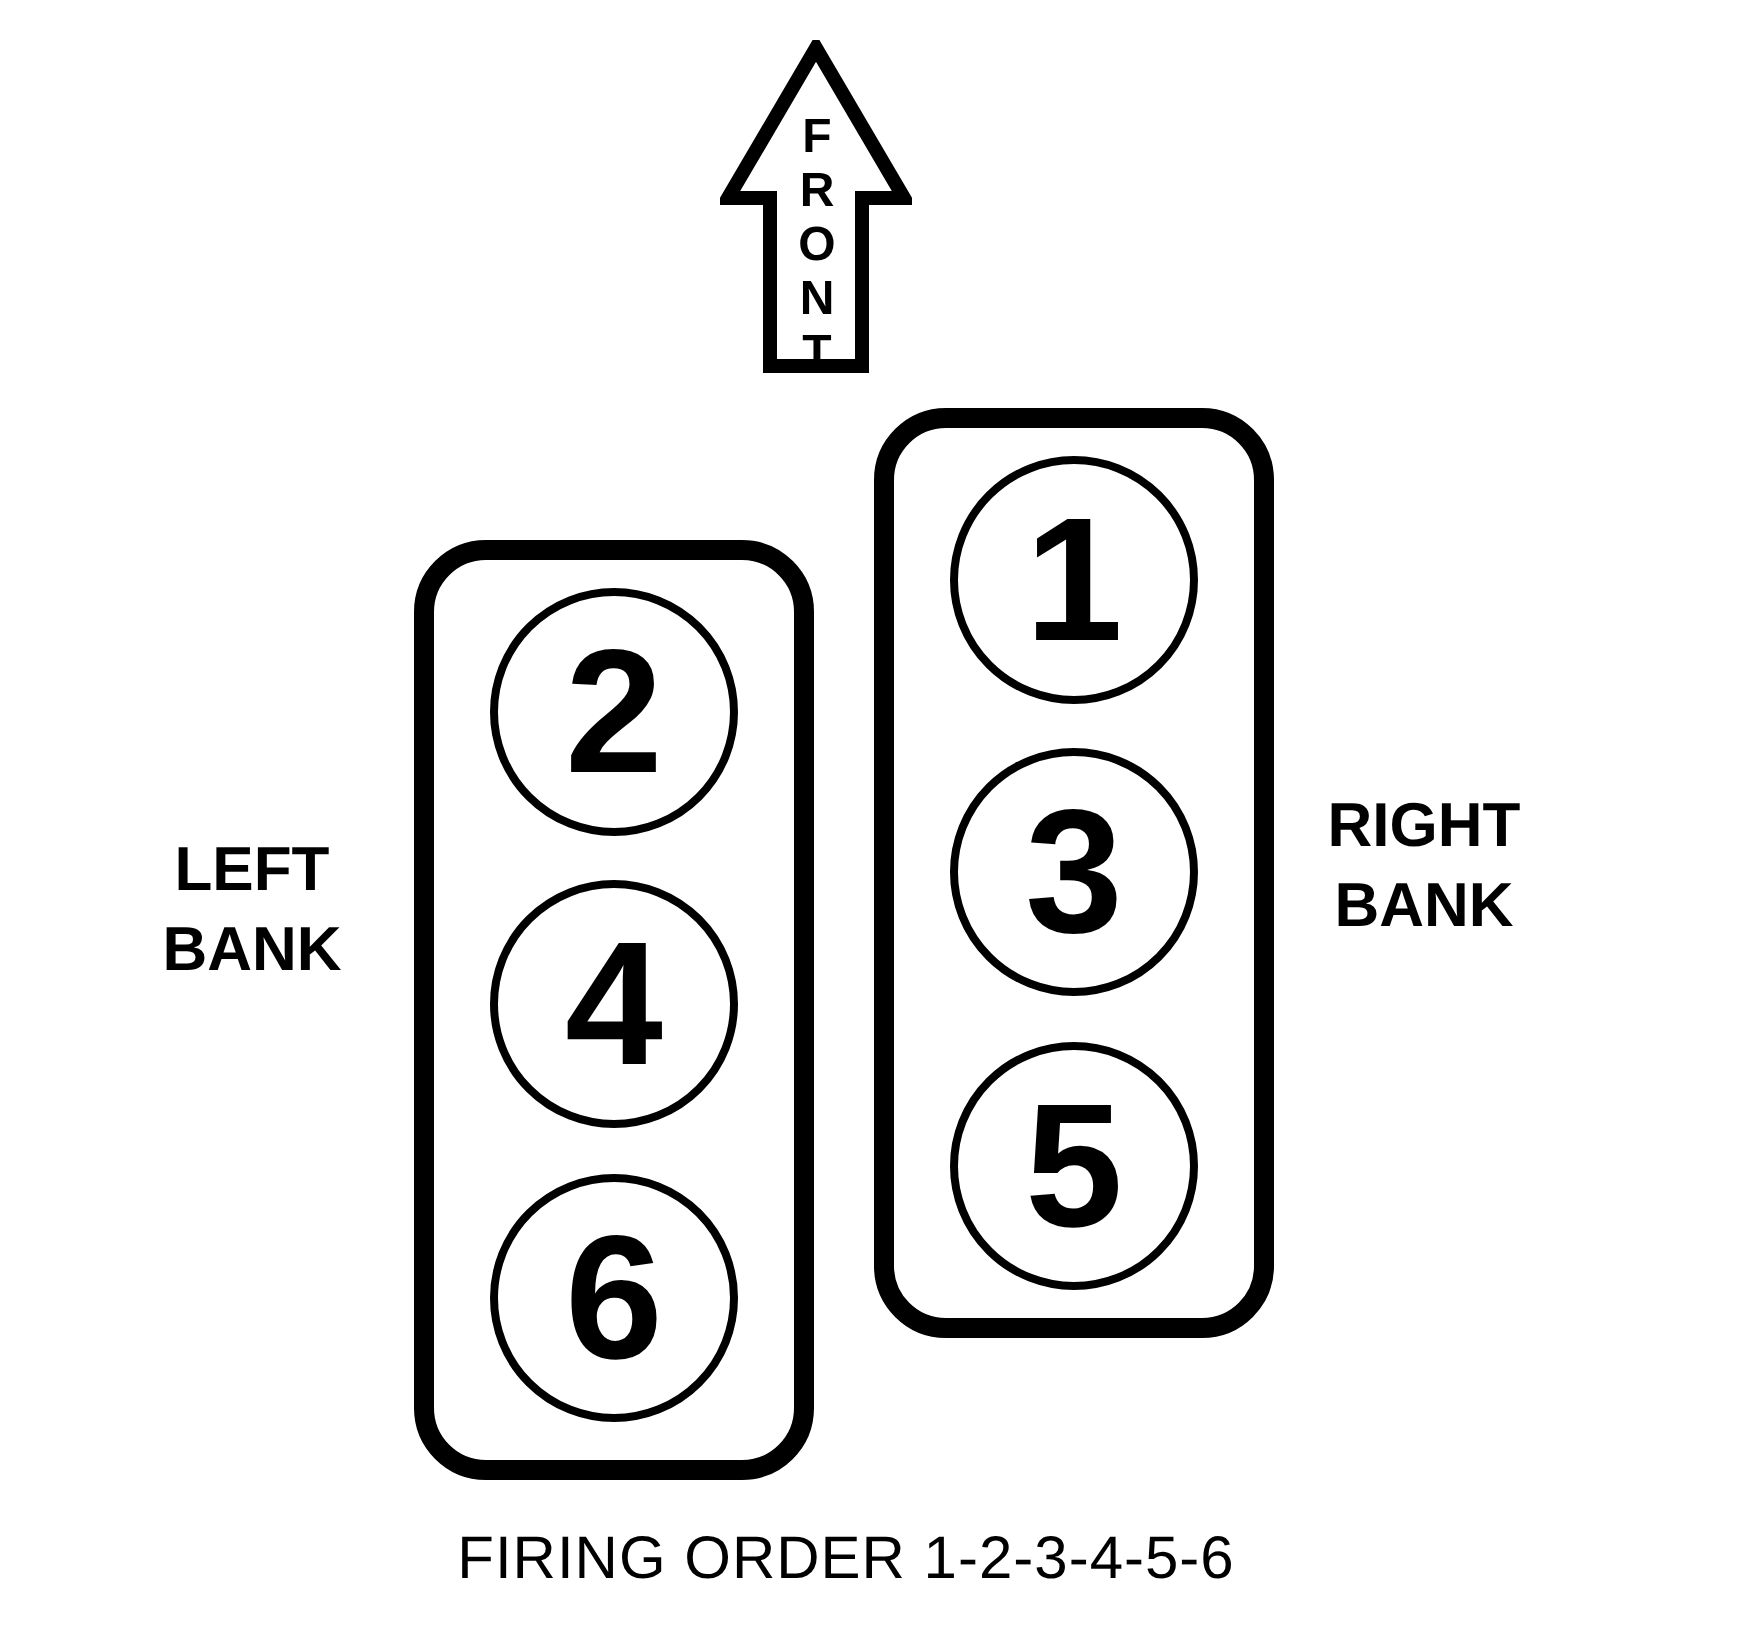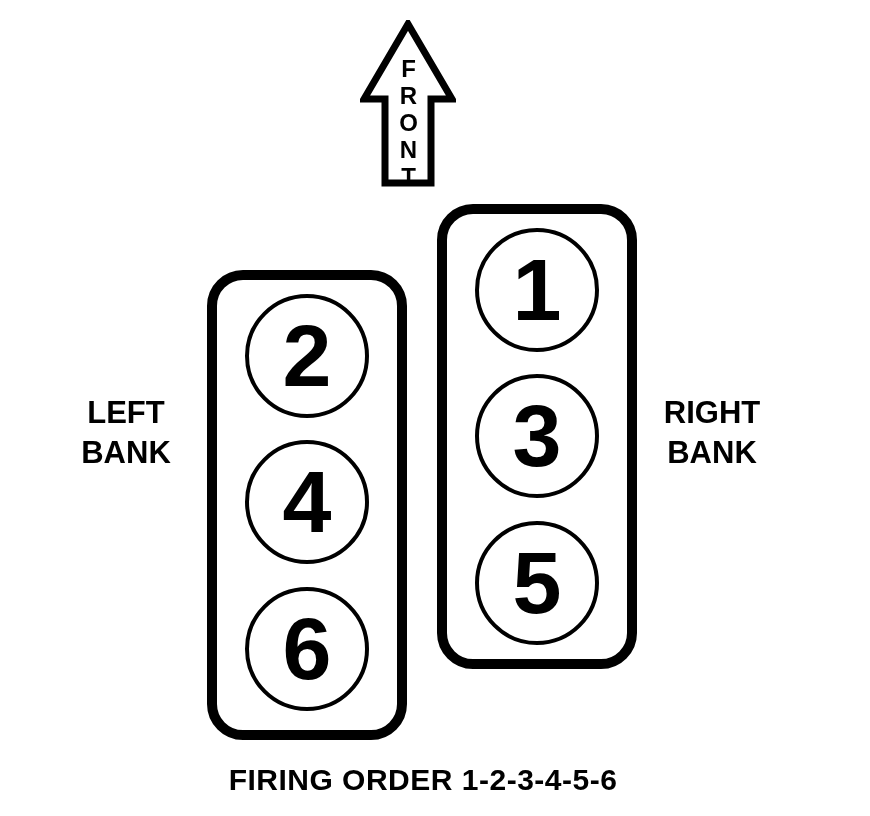--- a/index.html
+++ b/index.html
@@ -91,31 +91,31 @@
   .bank-label {
     position: absolute;
     width: 140px;
     top: 393px;
     text-align: center;
     font-weight: bold;
     font-size: 31px;
     line-height: 40px;
     white-space: nowrap;
   }
-  .bank-label-left  { left: 56px;  }
+  .bank-label-left  { left: 56px; margin-top: 22px;  }
   .bank-label-right { left: 642px; }
 
   
   .caption {
     position: absolute;
     left: 0;
     top: 763px;
     width: 846px;
     text-align: center;
-    font-weight: bold;
+    font-weight: normal;
     font-size: 30px;
     letter-spacing: 0.5px;
     white-space: nowrap;
   }
 </style>
 </head>
 <body>
 
 <div class="canvas">
 

